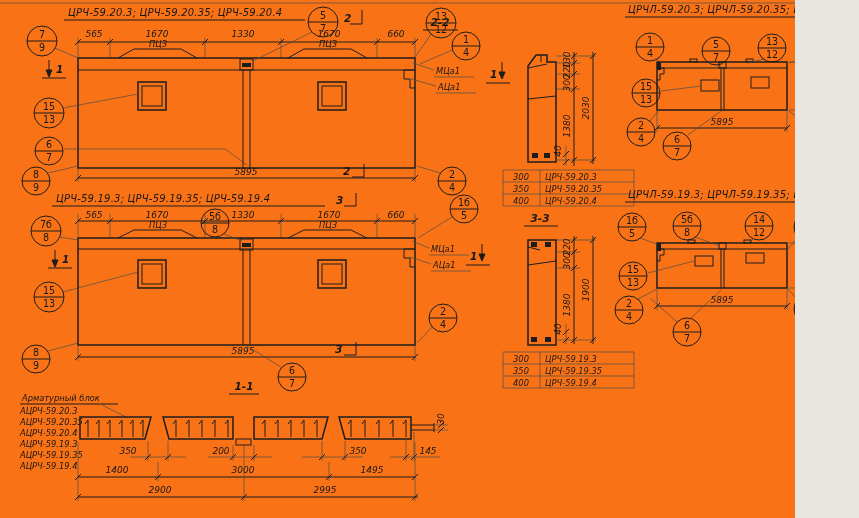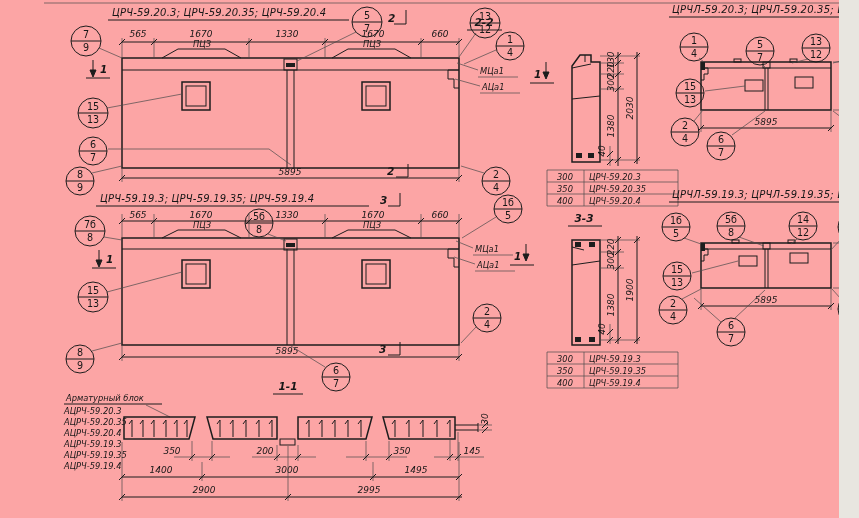--- a/index.html
+++ b/index.html
@@ -1,16 +1,16 @@
 <!DOCTYPE html>
 <html><head>
 <meta charset="utf-8">
 <style>
   html,body{margin:0;padding:0;background:#e8e6e0;}
-  .sheet{width:795px;height:518px;background:#fca5a5;position:relative;overflow:hidden;padding-left:44px;}
+  .sheet{width:795px;height:518px;background:#f97316;position:relative;overflow:hidden;}
   svg line,svg path,svg rect,svg circle,svg polyline{stroke:#1d1d1d;fill:none;stroke-width:1;}
   svg polygon{stroke:#1d1d1d;fill:#1d1d1d;}
   .w13{stroke-width:1.5;}
   .w07{stroke-width:.7;stroke:#4a4a4a;}
   .fil{fill:#1d1d1d;stroke:none;}
   text{font-family:"DejaVu Sans",sans-serif;fill:#171717;stroke:none;}
   .dim{font-size:9px;font-style:italic;}
   .sm{font-size:8.3px;font-style:italic;}
   .ttl{font-size:10px;font-style:italic;letter-spacing:.2px;}
   .co{font-size:9.6px;}

